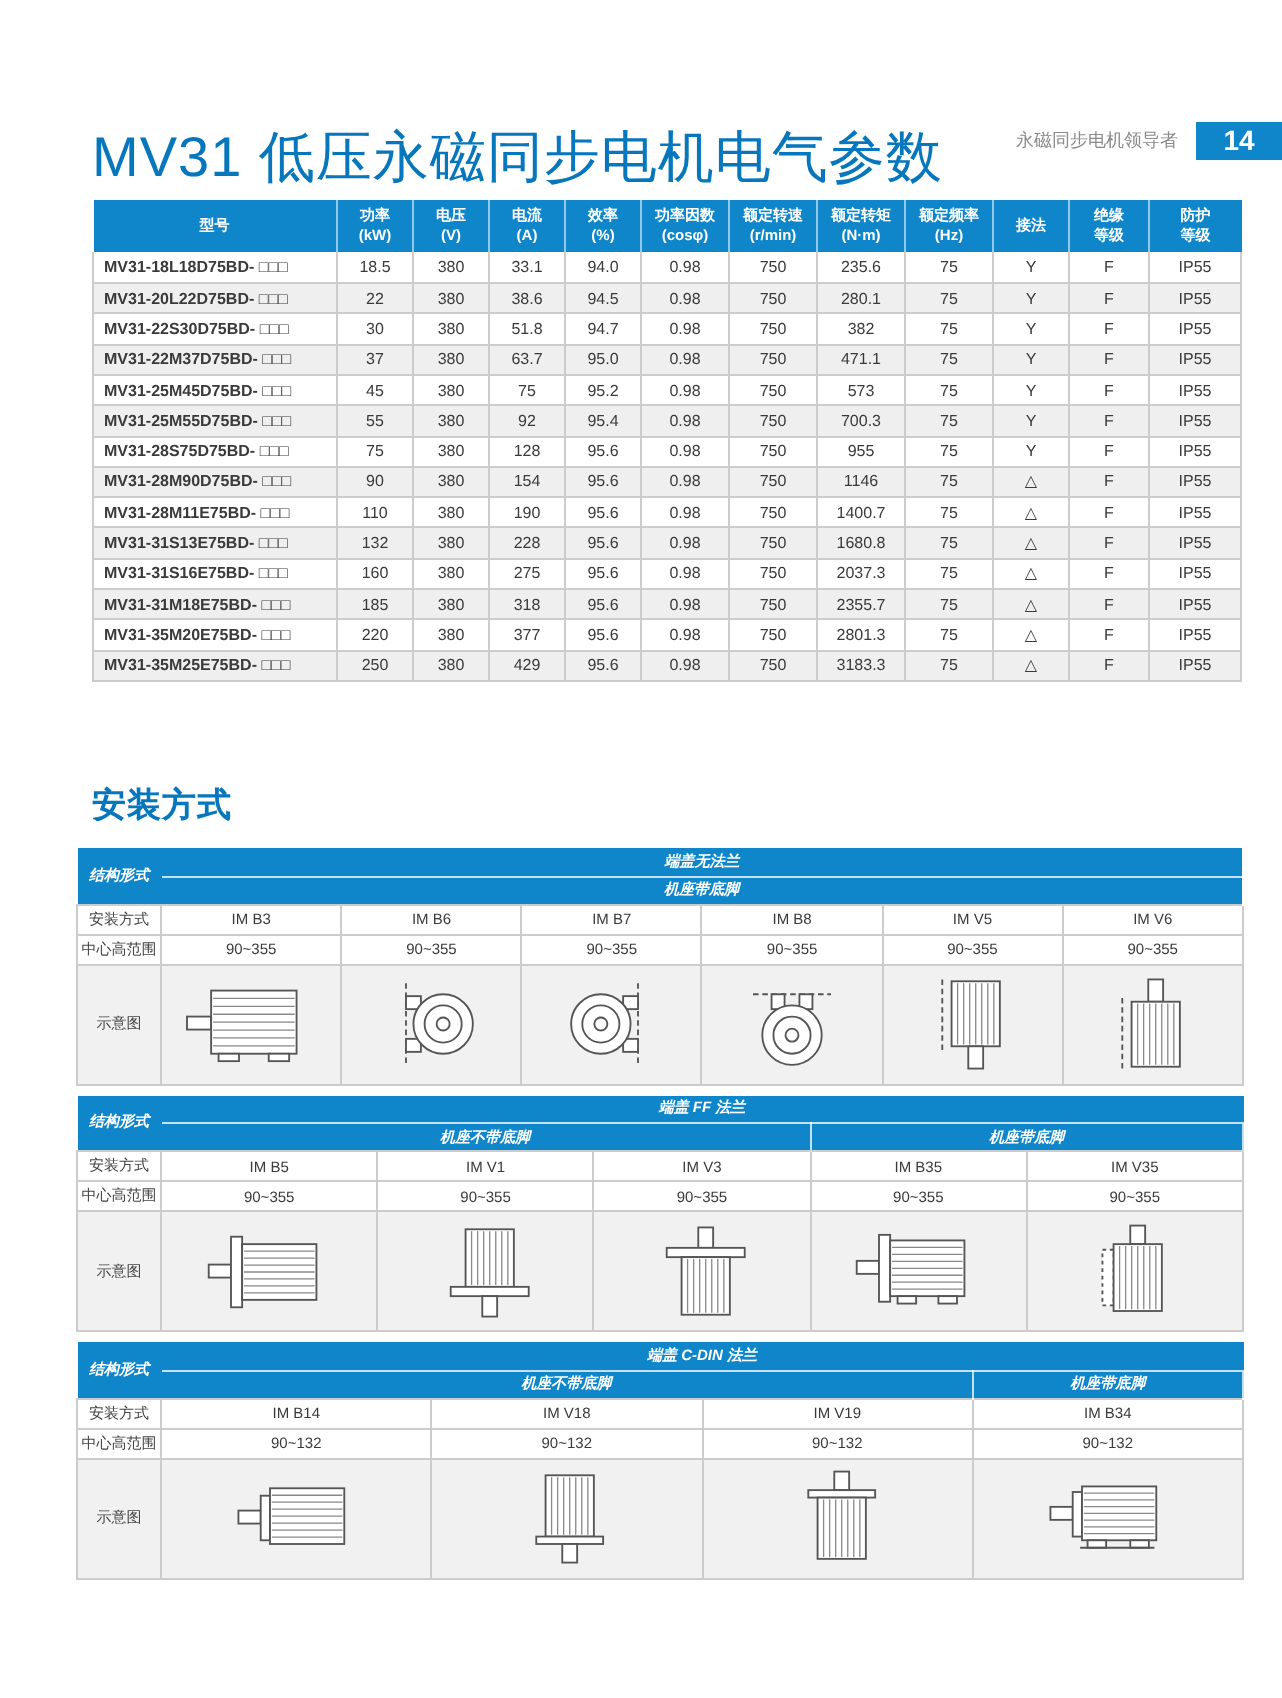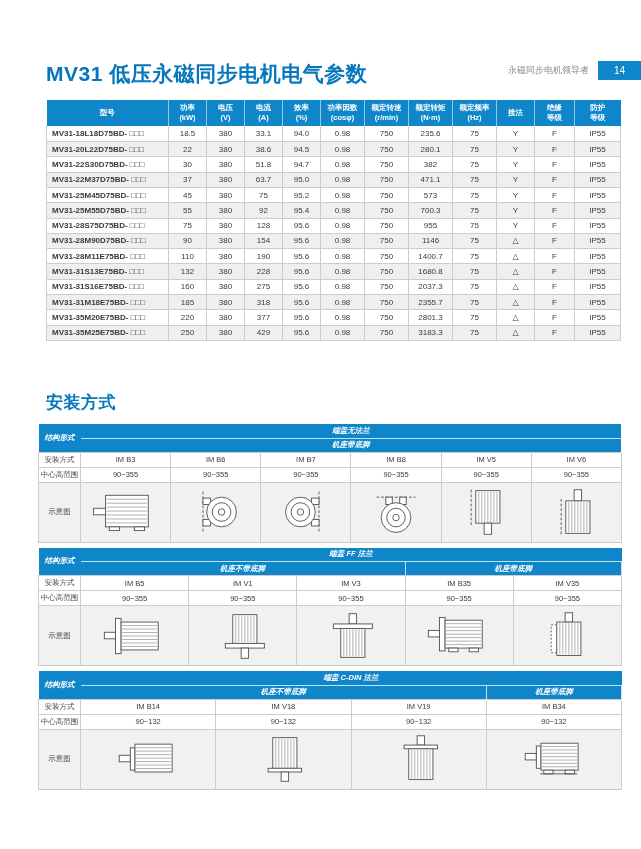--- a/index.html
+++ b/index.html
@@ -5,25 +5,25 @@
   * { margin:0; padding:0; box-sizing:border-box; }
   html,body { background:#ffffff; }
   body {
     width:641px; height:849px; position:relative; overflow:hidden;
     font-family:"Liberation Sans","DejaVu Sans",sans-serif; color:#3a3a3a;
   }
   .page-header { position:absolute; top:41px; right:0; display:flex; align-items:center;margin-top:20px; }
   .tagline { font-size:9px; color:#8a8a8a; margin-right:9px; }
   .pagenum {
     display:inline-block; width:43px; height:19px; line-height:19px;
-    background:var(--accent,#0e86c9); color:#fff; font-size:10px; font-weight:normal;
+    background:var(--accent,#0e86c9); color:#fff; font-size:14px; font-weight:bold;
     text-align:center;
   }
   .title {
-    position:absolute; left:46px; top:60px; font-size:21px; font-weight:bold;
+    position:absolute; left:46px; top:60px; font-size:28px; font-weight:normal;
     color:var(--title-blue,#0677bd); letter-spacing:0.5px;
   }
   
   table { border-collapse:collapse; table-layout:fixed; }
   .spec { position:absolute; left:46px; top:100px; width:574px; }
   .spec th {
     background:var(--accent,#0e86c9); color:#fff; font-size:7.5px; font-weight:bold;
     line-height:1.35; padding:3px 0; border-right:1px solid rgba(255,255,255,.55);
     text-align:center; vertical-align:middle;
   }

